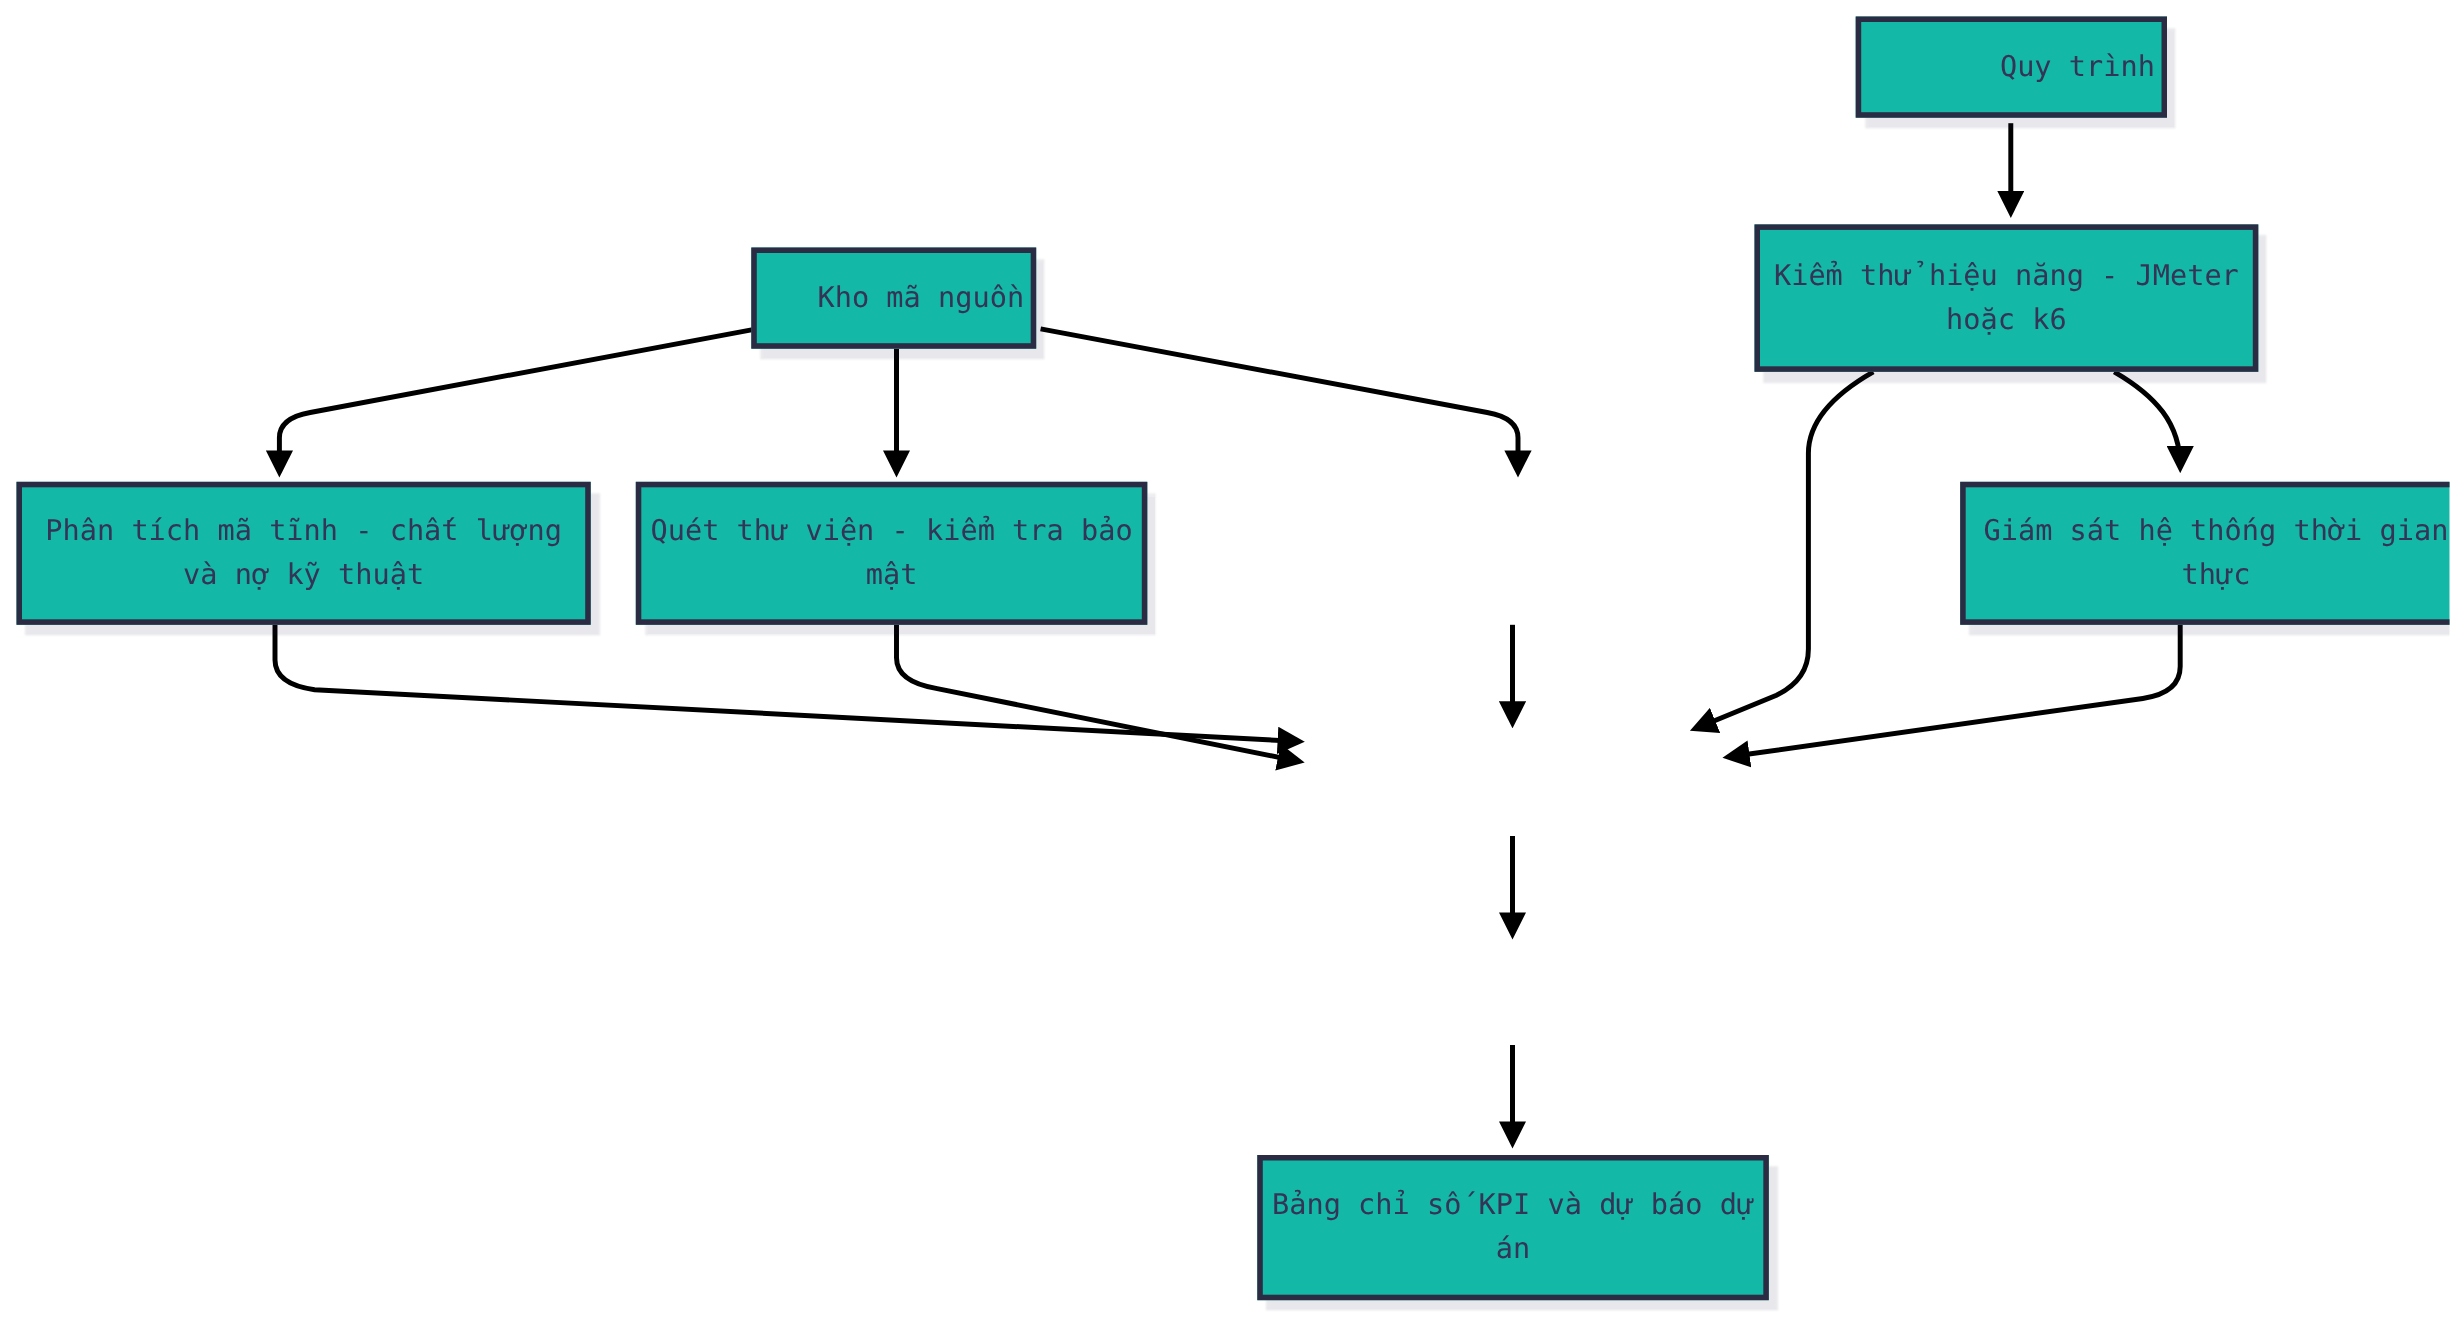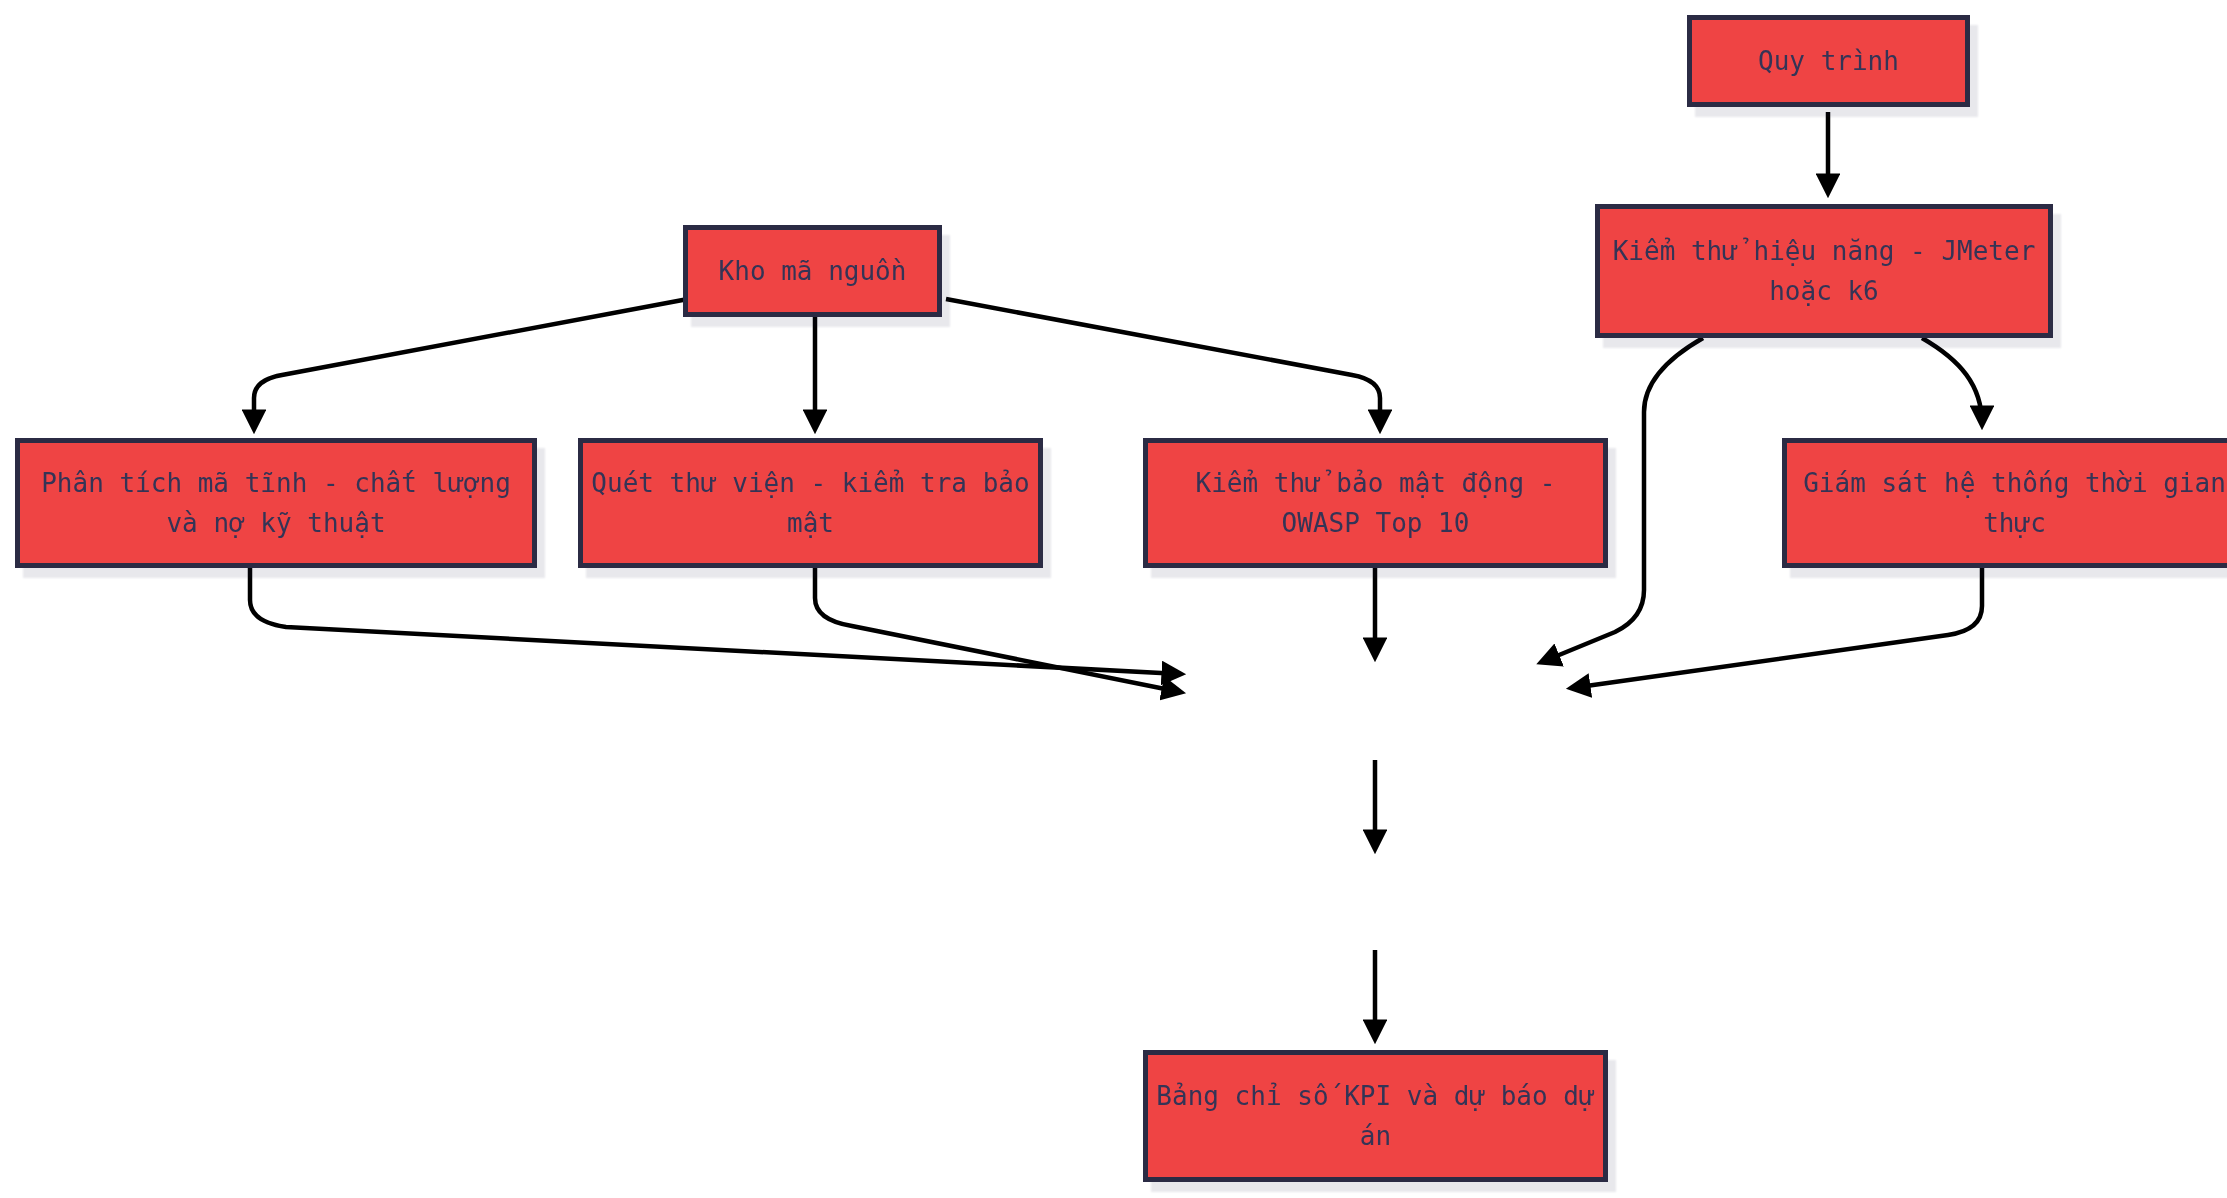--- a/index.html
+++ b/index.html
@@ -18,26 +18,26 @@
   }
   .edge {
     fill: none;
     stroke: #000000;
     stroke-width: 4.5;
     stroke-linejoin: round;
   }
   .node {
     position: absolute;
     box-sizing: border-box;
-    background: #ef4444;
+    background: #14b8a6;
     border: 5px solid #2b2b44;
     box-shadow: 8px 10px 2px rgba(34, 34, 68, 0.10);
     display: flex;
     align-items: center;
-    justify-content: center;
+    justify-content: flex-end;
     text-align: center;
     color: #343456;
     font-size: 26px;
     line-height: 40px;
     padding: 0 6px;
   }
 </style>
 </head>
 <body>
 
@@ -88,23 +88,20 @@
   </div>
 
   <div class="node" style="left:15px;   top:438px; width:522px; height:130px;">
     <span>Phân tích mã tĩnh - chất lượng và nợ kỹ thuật</span>
   </div>
 
   <div class="node" style="left:578px;  top:438px; width:465px; height:130px;">
     <span>Quét thư viện - kiểm tra bảo mật</span>
   </div>
 
-  <div class="node" style="left:1143px; top:438px; width:465px; height:130px;">
-    <span>Kiểm thử bảo mật động - OWASP Top 10</span>
-  </div>
 
   <div class="node" style="left:1747px; top:438px; width:465px; height:130px;margin-left:35px;">
     <span>Giám sát hệ thống thời gian thực</span>
   </div>
 
 
 
   <div class="node" style="left:1143px; top:1050px; width:465px; height:132px;">
     <span>Bảng chỉ số KPI và dự báo dự án</span>
   </div>

